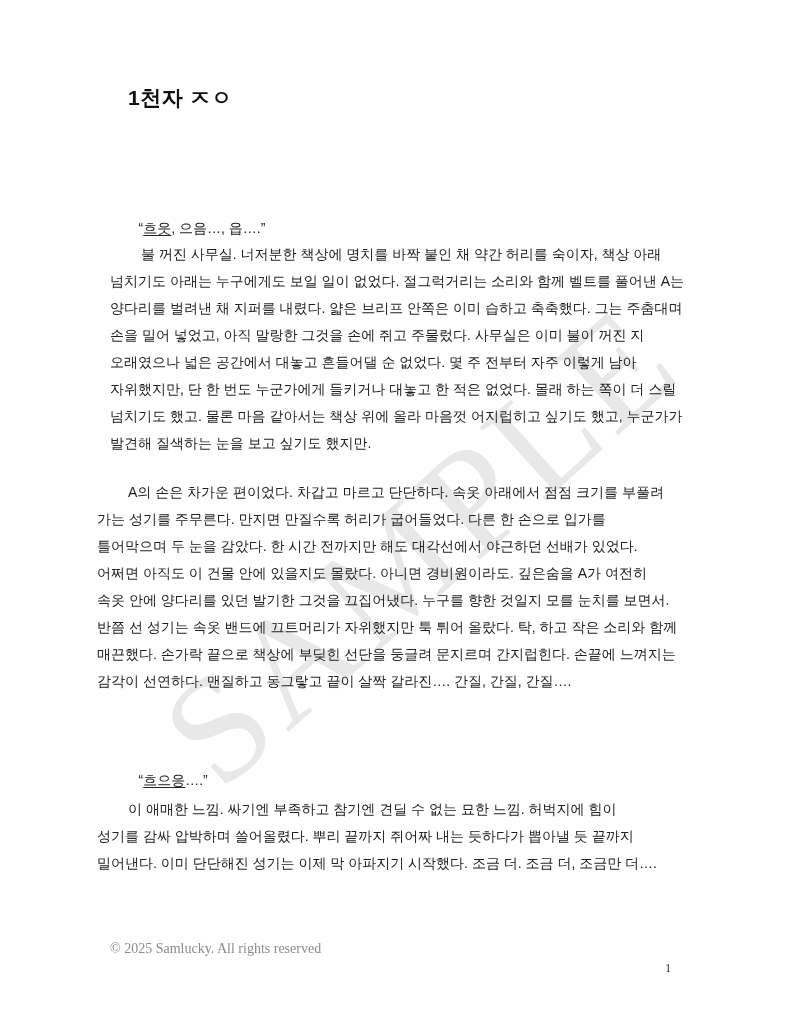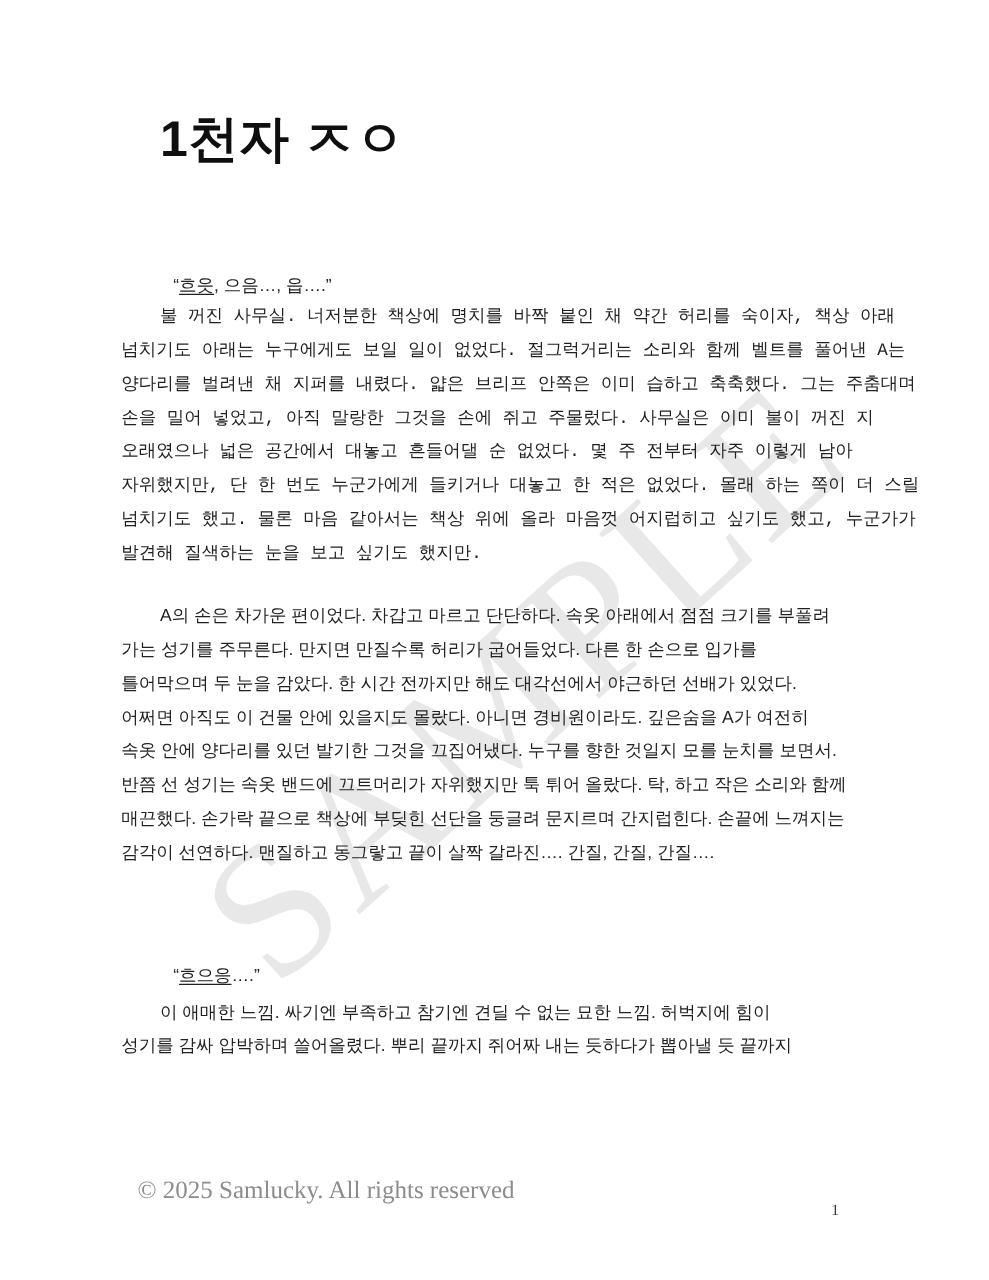--- a/index.html
+++ b/index.html
@@ -22,45 +22,45 @@
     letter-spacing: 6px;
     color: #e8e8e8;
     white-space: nowrap;
     z-index: 0;
     user-select: none;
   }
   .layer { position: absolute; z-index: 1; }
   .doc-title {
     left: 128px;
     top: 84px;
-    font-size: 40px;
+    font-size: 21px;
     font-weight: 700;
     letter-spacing: 0.5px;
     color: #0f0f0f;
     white-space: pre;
   }
   .bodytext {
     font-size: 14px;
     line-height: 27px;
     color: #212121;
   }
   .line { white-space: pre; height: 27px; }
   .line.indent { padding-left: 31px; }
   .dialogue { white-space: pre; }
   .underlined { text-decoration: underline; text-underline-offset: 2px; }
   .d1 { left: 123px; top: 188px; }
-  .p1 { left: 97px;  top: 241px; font-family: Liberation Mono, monospace; }
+  .p1 { left: 110px;  top: 241px; }
   .p2 { left: 97px;  top: 479px; }
   .d2 { left: 123px; top: 740px; }
   .p3 { left: 97px;  top: 796px; }
   .footer-copyright {
     left: 110px;
     top: 941px;
     font-family: "Liberation Serif", serif;
-    font-size: 20px;
+    font-size: 14px;
     color: #8c8c8c;
     white-space: pre;
   }
   .page-number {
     left: 665px;
     top: 961px;
     font-family: "Liberation Serif", serif;
     font-size: 12.5px;
     color: #3a3a3a;
   }
@@ -100,19 +100,20 @@
       <div class="line">감각이 선연하다. 맨질하고 동그랗고 끝이 살짝 갈라진…. 간질, 간질, 간질….</div>
     </div>
 
   <div class="layer dialogue bodytext d2">
     <span>“</span><span class="underlined">흐으응</span><span>….”</span>
   </div>
 
   <div class="layer bodytext p3">
       <div class="line indent">이 애매한 느낌. 싸기엔 부족하고 참기엔 견딜 수 없는 묘한 느낌. 허벅지에 힘이</div>
       <div class="line">성기를 감싸 압박하며 쓸어올렸다. 뿌리 끝까지 쥐어짜 내는 듯하다가 뽑아낼 듯 끝까지</div>
+      <div class="line">밀어낸다. 이미 단단해진 성기는 이제 막 아파지기 시작했다. 조금 더. 조금 더, 조금만 더….</div>
     </div>
 
   <div class="layer footer-copyright">© 2025 Samlucky. All rights reserved</div>
 
   <div class="layer page-number">1</div>
 
 </div>
 
 </body></html>

